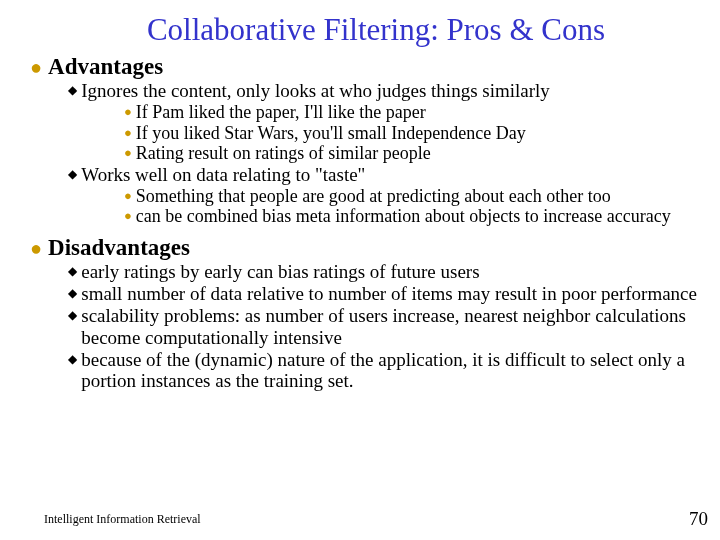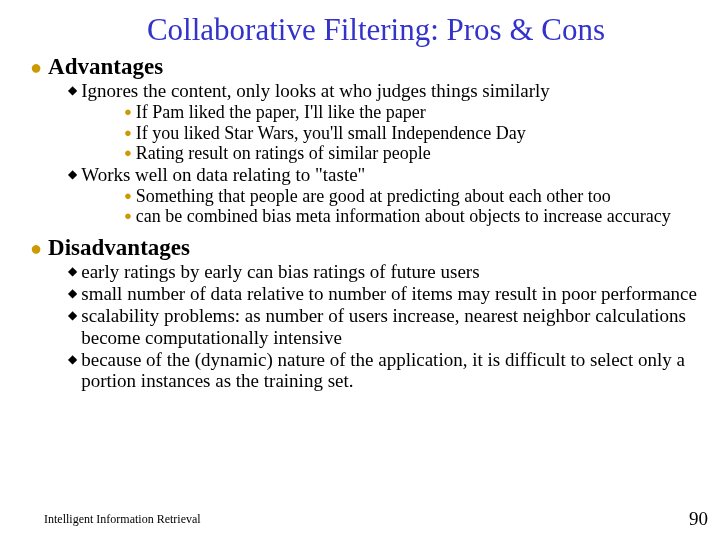--- a/index.html
+++ b/index.html
@@ -148,15 +148,15 @@
       <span class="text">scalability problems: as number of users increase, nearest neighbor calculations become computationally intensive</span>
     </div>
     <div class="lvl2">
       <span class="bullet">◆</span>
       <span class="text">because of the (dynamic) nature of the application, it is difficult to select only a portion instances as the training set.</span>
     </div>
   </div>
 
   <div class="footer">
     <span>Intelligent Information Retrieval</span>
-    <span class="footer-right">90</span>
+    <span class="footer-right">70</span>
   </div>
 </div>
 
 </body></html>

